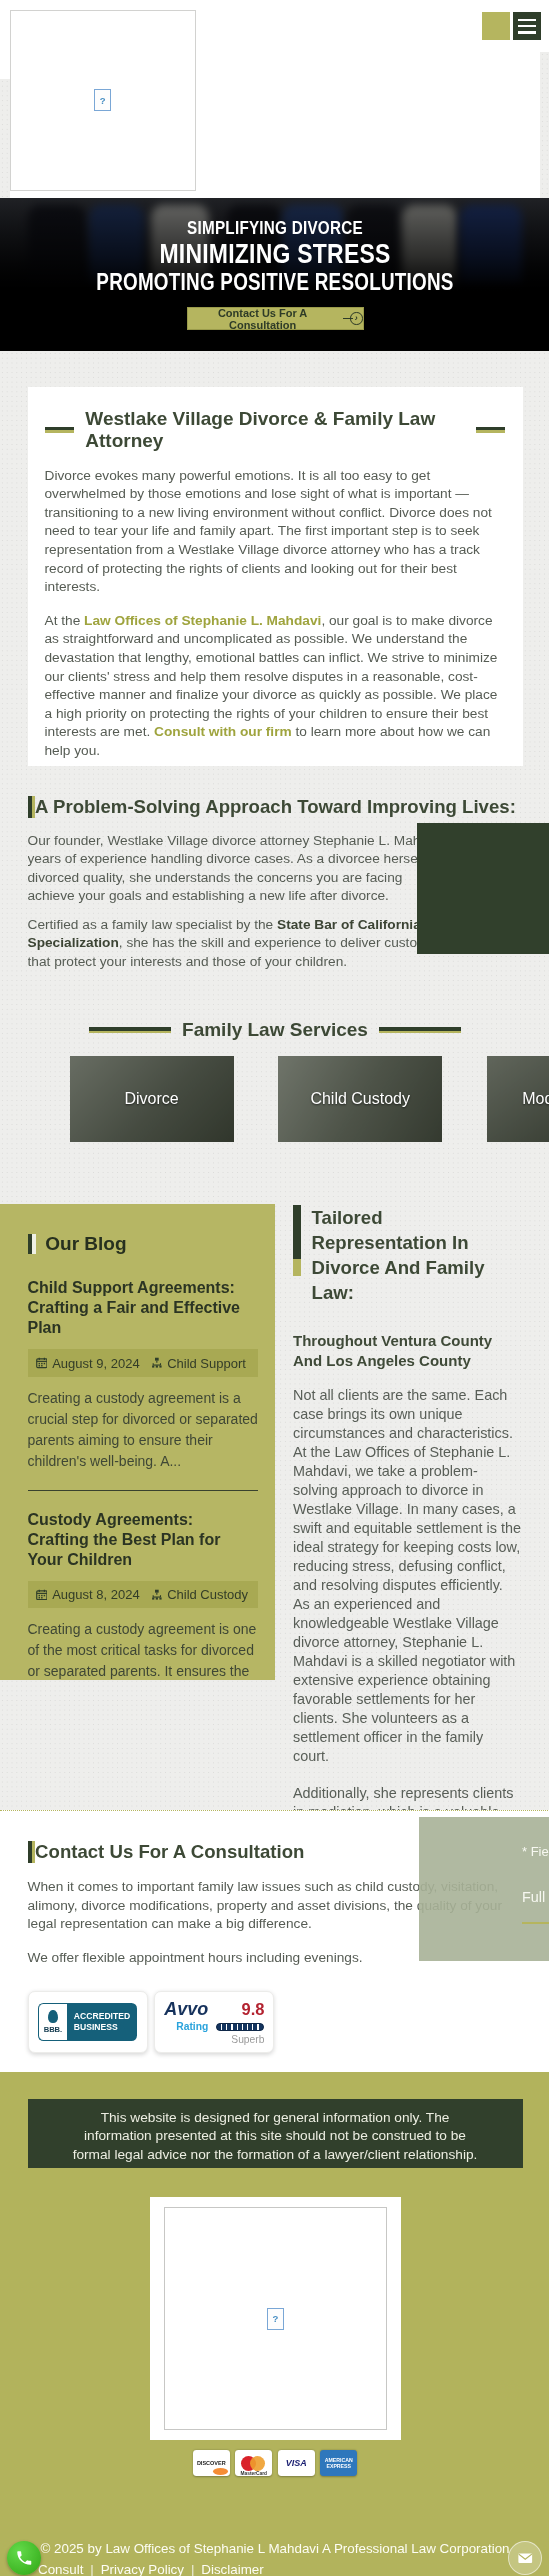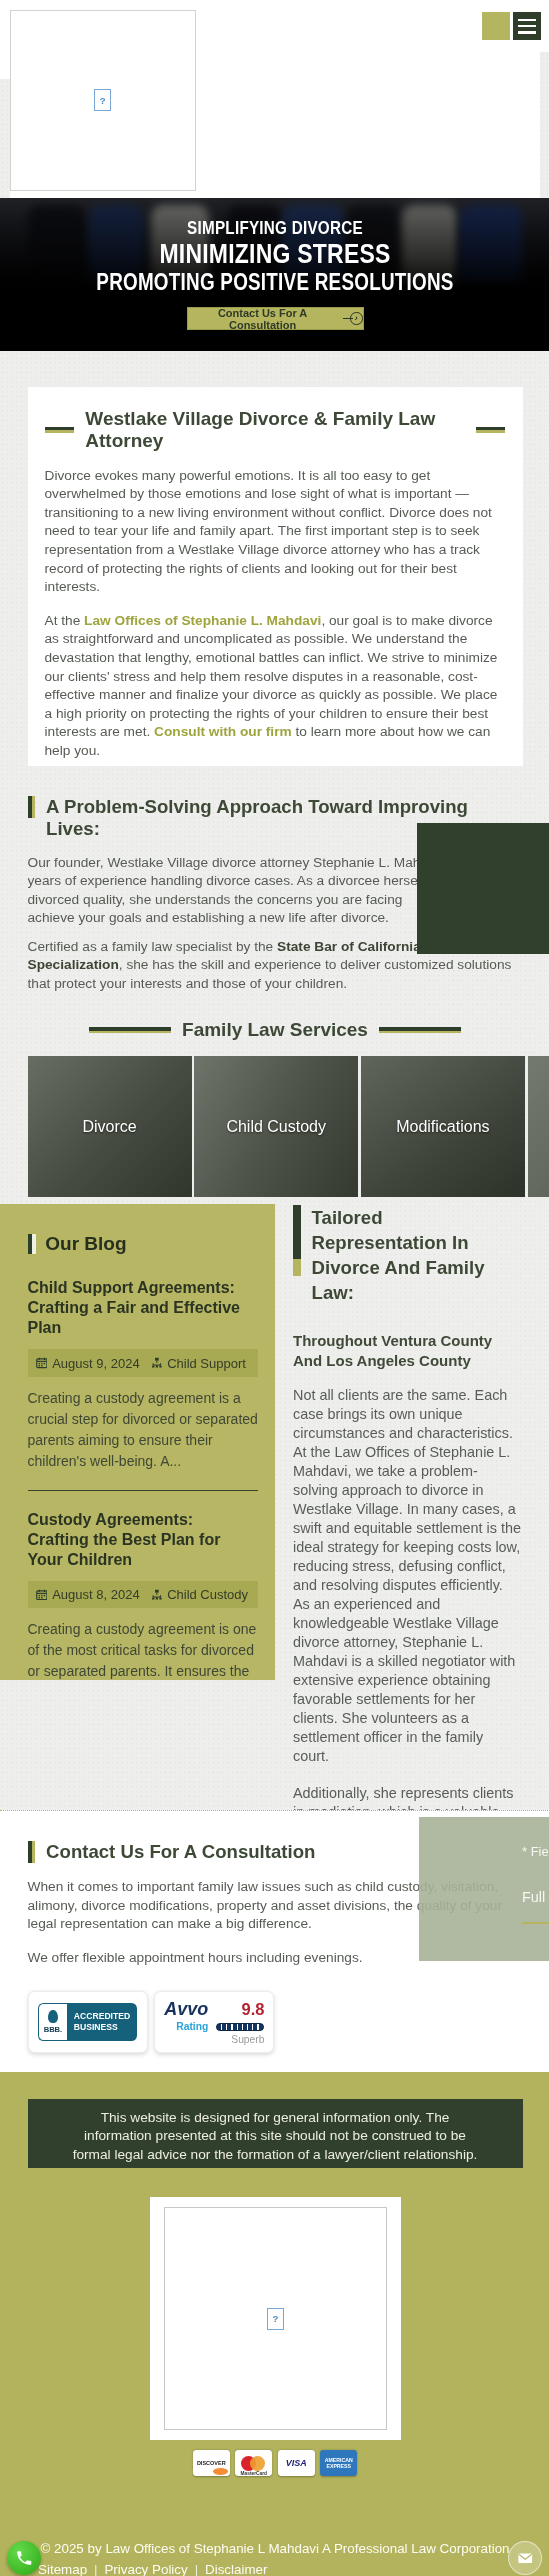--- a/index.html
+++ b/index.html
@@ -51,31 +51,31 @@
   .hline { display:inline-block; height:6.2px; }
   .hline i { display:block; }
   .hline .d { height:3.4px; background:#2f3e2a; }
   .hline .o { height:2.7px; background:#b5b55f; }
   .hline.small { width:34px; } .hline.big { width:82px; }
   .body-p { color:#565c54; font-size:13.7px; line-height:18.6px; margin-top:15px; }
   .olive-link { color:#9fa43e; font-weight:700; cursor:pointer; }
 
   
   .approach { position:relative; width:550px; height:240px; padding:29px 27.5px 0; overflow:hidden; }
-  .bar-h2 { display:flex; align-items:flex-start; gap:11px; color:#3d4936; font-size:18.6px; font-weight:700; line-height:22px; }
+  .bar-h2 { display:flex; align-items:center; color:#3d4936; font-size:18.6px; font-weight:700; line-height:22px; }
   .vbar { flex:none; width:7.6px; height:22px; background:linear-gradient(to right,#2f3e2a 55%, #b5b55f 55%); }
   .trunc-lines { margin-top:13.7px; }
   .trunc-lines div { white-space:nowrap; overflow:hidden; color:#565c54; font-size:13.7px; line-height:18.6px; }
   .img-ph { position:absolute; left:417px; top:56px; width:137px; height:131px; background:#31402c; }
 
   
   .services { width:550px; height:197px; overflow:hidden; }
   .services h2 { margin-top:12.4px; }
   .svc-row { display:flex; gap:2.7px; margin:15px 0 0 27.5px; width:619px; }
-  .svc-card { position:relative; flex:none; width:164px; height:141px; cursor:pointer; }
+  .svc-card { position:relative; flex:none; width:164px; height:86px; cursor:pointer;margin-left:42px; }
   .svc-card .ovl { position:absolute; inset:0; background:rgba(44,54,40,.45); }
   .svc-card .lbl { position:absolute; inset:0; display:flex; align-items:center; justify-content:center;
                    color:#fff; font-size:16px; font-weight:500; text-shadow:0 0.7px 2.1px rgba(0,0,0,.6); }
   .svc1 { background:linear-gradient(135deg,#9a9c94 0%,#5b5e56 55%,#34372f 100%); }
   .svc2 { background:linear-gradient(120deg,#a7a9a1 0%,#6a6d64 50%,#3b3e36 100%); }
   .svc3 { background:linear-gradient(145deg,#8c8e86 0%,#4e5149 60%,#2e3129 100%); }
   .svc4 { background:linear-gradient(135deg,#b0b2aa 0%,#6f726a 100%); }
 
   
   .two-col { display:flex; width:550px; height:606px; overflow:hidden; }
@@ -416,21 +416,21 @@
         <span>VISA</span>
       </div>
       <div class="pay-card pc-amex">
         <span><span>AMERICAN</span><br><span>EXPRESS</span></span>
       </div>
     </div>
 
     <div class="copyright">© 2025 by Law Offices of Stephanie L Mahdavi A Professional Law Corporation</div>
 
     <div class="foot-links">
-      <a>Sitemap</a>
+      <a>Consult</a>
       <span class="foot-sep">|</span>
       <a>Privacy Policy</a>
       <span class="foot-sep">|</span>
       <a>Disclaimer</a>
     </div>
 
     <div class="fab fab-phone">
       <svg width="18" height="18" viewBox="0 0 24 24">
         <path fill="#ffffff" d="M6.6 10.8c1.5 3 3.9 5.4 6.9 6.9l2.3-2.3c.3-.3.7-.4 1.1-.2 1.2.4 2.5.6 3.8.6.6 0 1 .4 1 1V20c0 .6-.4 1-1 1C10.6 21 3 13.4 3 4c0-.6.4-1 1-1h3.2c.6 0 1 .4 1 1 0 1.3.2 2.6.6 3.8.1.4 0 .8-.2 1.1l-2 1.9z"></path>
       </svg>

